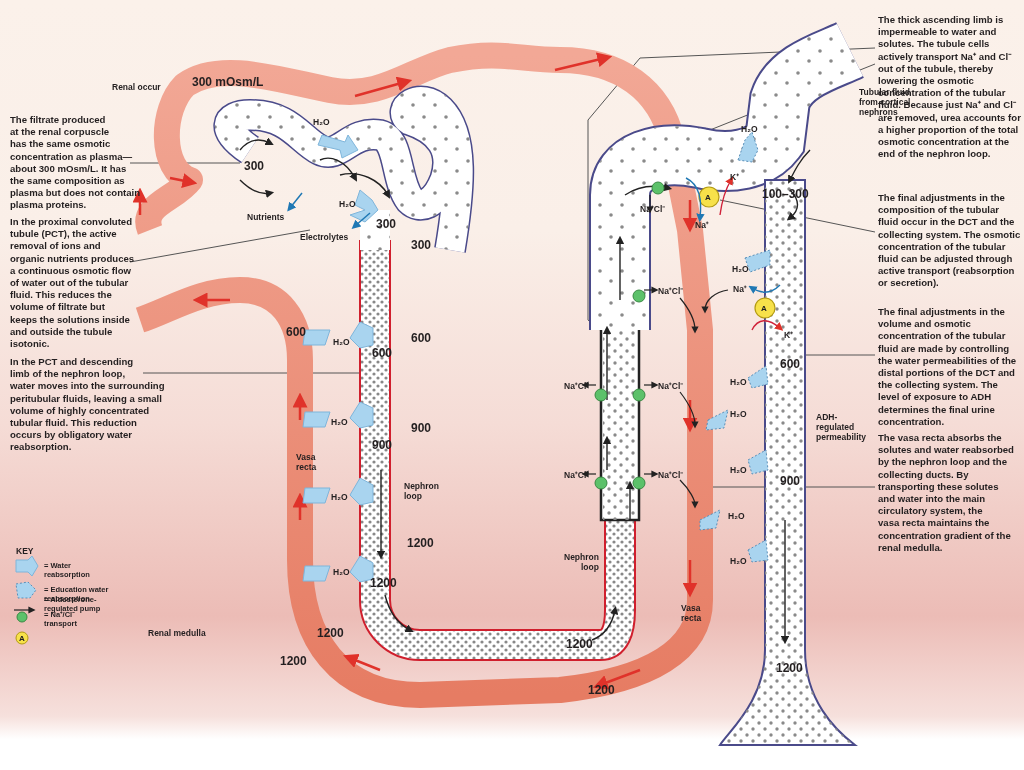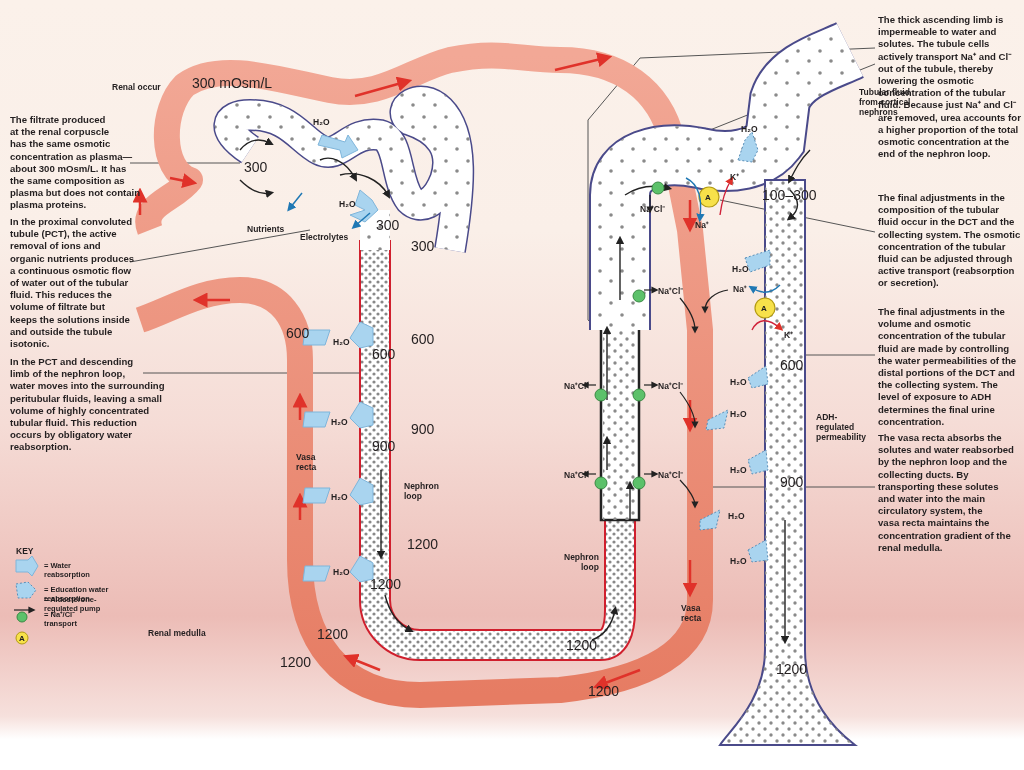--- a/index.html
+++ b/index.html
@@ -7,21 +7,21 @@
     width: 1024px; height: 770px; overflow: hidden; position: relative;
     font-family: "Liberation Sans", sans-serif;
     background: linear-gradient(to bottom, #fbf1ea 0%, #faefe8 30%, #f5dcd6 55%, #ecbcb6 80%, #f6e0dc 93%, #ffffff 96%);
   }
   #diagram { position: absolute; left: 0; top: 0; }
   .note {
     position: absolute; font-size: 9.6px; font-weight: bold; line-height: 12.2px;
     color: #231f20; white-space: pre-line;
   }
   .lbl { position: absolute; font-size: 8.5px; font-weight: bold; color: #231f20; white-space: pre-line; line-height: 10px; }
-  .num { position: absolute; font-size: 14px; font-weight: normal; color: #231f20; }
+  .num { position: absolute; font-size: 12px; font-weight: bold; color: #231f20; }
   .key-title { position: absolute; left: 16px; top: 546px; font-size: 8.5px; font-weight: bold; color: #231f20; }
   .key-lbl { position: absolute; font-size: 7.5px; font-weight: bold; color: #231f20; white-space: pre-line; line-height: 9px; }
   .copyright { position: absolute; left: 4px; top: 752px; font-size: 9.5px; color: #3a3a3a; margin-top: 40px; }
 </style>
 </head>
 <body>
 
 <svg id="diagram" width="1024" height="770" viewBox="0 0 1024 770">
   <defs>
     <marker id="ah-red" markerWidth="6" markerHeight="6" refX="3" refY="3" orient="auto">
@@ -273,21 +273,21 @@
 <div class="num" style="left:286px;top:325px;">600</div>
 <div class="num" style="left:317px;top:626px;">1200</div>
 <div class="num" style="left:588px;top:683px;">1200</div>
 <div class="num" style="left:280px;top:654px;">1200</div>
 <div class="num" style="left:566px;top:637px;">1200</div>
 <div class="num" style="left:762px;top:187px;">100–300</div>
 <div class="num" style="left:780px;top:357px;">600</div>
 <div class="num" style="left:780px;top:474px;">900</div>
 <div class="num" style="left:776px;top:661px;">1200</div>
 
-<div class="lbl" style="left:247px;top:224px;">Nutrients</div>
+<div class="lbl" style="left:247px;top:212px;">Nutrients</div>
 <div class="lbl" style="left:300px;top:232px;">Electrolytes</div>
 <div class="lbl" style="left:313px;top:117px;">H₂O</div>
 <div class="lbl" style="left:339px;top:199px;">H₂O</div>
 <div class="lbl" style="left:333px;top:337px;">H₂O</div>
 <div class="lbl" style="left:331px;top:417px;">H₂O</div>
 <div class="lbl" style="left:331px;top:492px;">H₂O</div>
 <div class="lbl" style="left:333px;top:567px;">H₂O</div>
 <div class="lbl" style="left:741px;top:124px;">H₂O</div>
 <div class="lbl" style="left:732px;top:264px;">H₂O</div>
 <div class="lbl" style="left:730px;top:377px;">H₂O</div>

